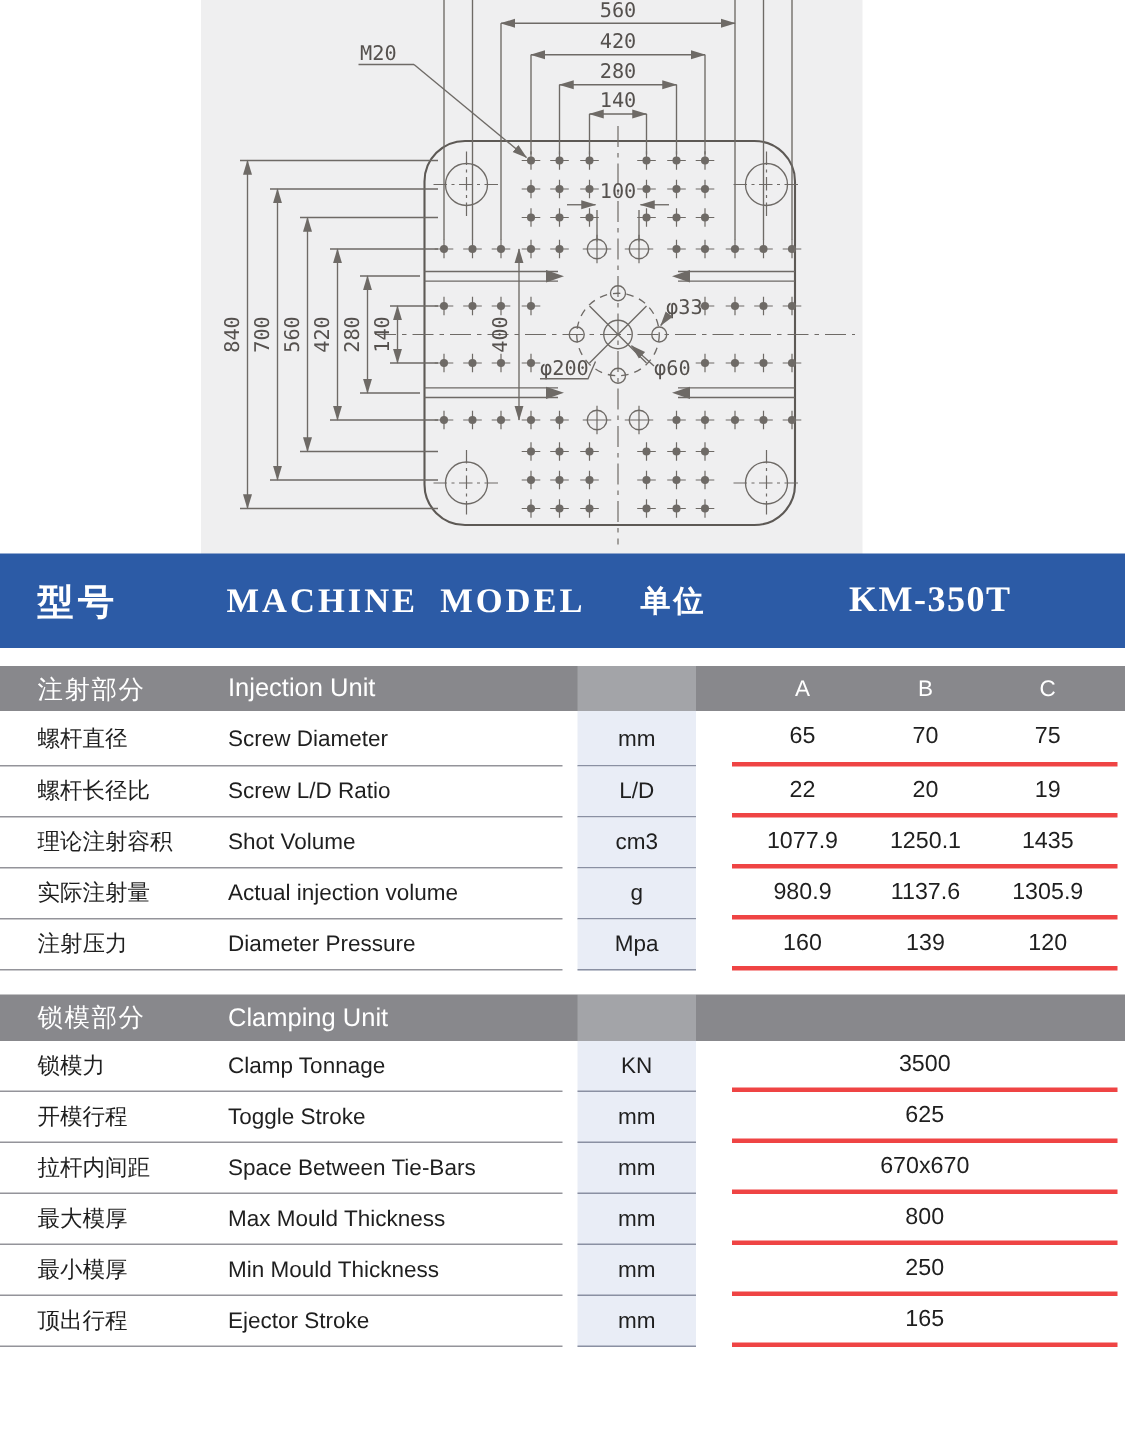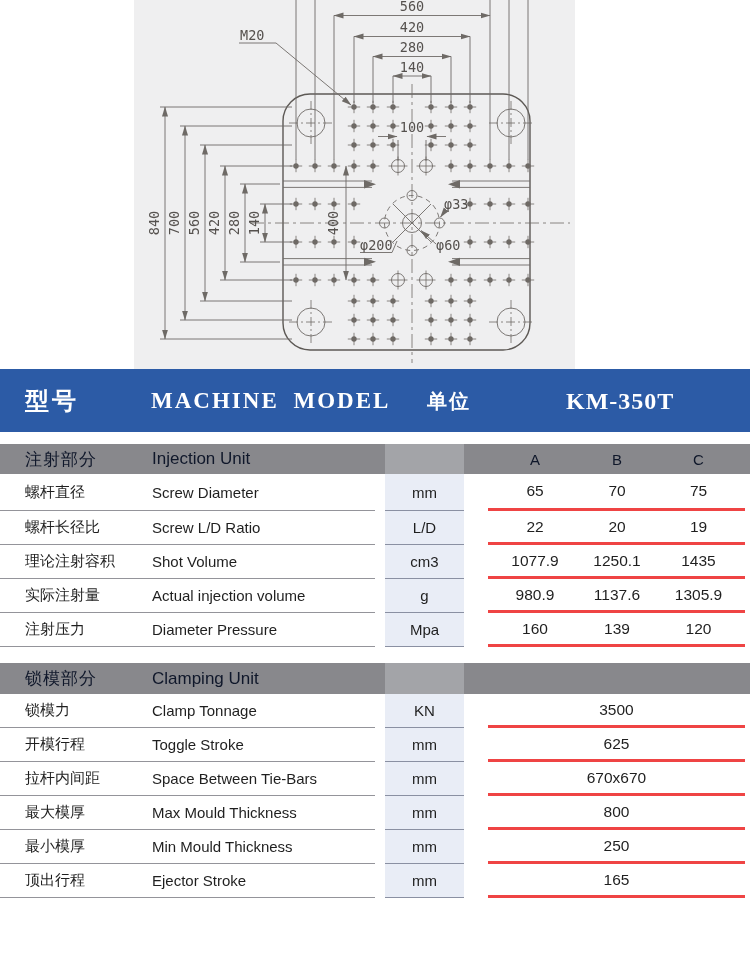--- a/index.html
+++ b/index.html
@@ -26,21 +26,21 @@
   
   .hdr { position:relative; height:63px; background:#2c5ba6; color:#ffffff; }
   .hdr span { position:absolute; top:50%; transform:translateY(-50%); white-space:nowrap; }
   .h-cn   { left:25px;  font-family:"Liberation Serif", serif; font-weight:bold; font-size:24px; letter-spacing:3px; }
   .h-en   { left:151px; font-family:"Liberation Serif", serif; font-weight:bold; font-size:23px; letter-spacing:2px; word-spacing:7px;text-align:center; }
   .h-unit { left:427px; font-family:"Liberation Serif", serif; font-weight:bold; font-size:20px; letter-spacing:2px; }
   .h-val  { left:566px; font-family:"Liberation Serif", serif; font-weight:bold; font-size:24px; letter-spacing:1px; }
 
   
   .grid8 { display:grid; grid-template-columns:152px 223px 10px 79px 24px 94px 70px 93px; }
-  .band  { background:#88888c; color:#0f172a; align-items:center; }
+  .band  { background:#88888c; color:#ffffff; align-items:center; }
   .band1 { height:30px; margin-top:12px; }
   .band2 { height:31px; margin-top:16px; }
   .band .t-cn { padding-left:25px; font-size:17px; letter-spacing:1px; }
   .band .t-en { font-size:17px; }
   .band .colh { text-align:center; font-size:15px; }
   .band .ucell{ height:100%; background:rgba(243,246,252,0.26); }
 
   .row { height:34px; align-items:stretch; }
   .row.r1 { height:37px; }
   .cell { display:flex; align-items:center; font-size:15px; color:#1f1f1f; }

